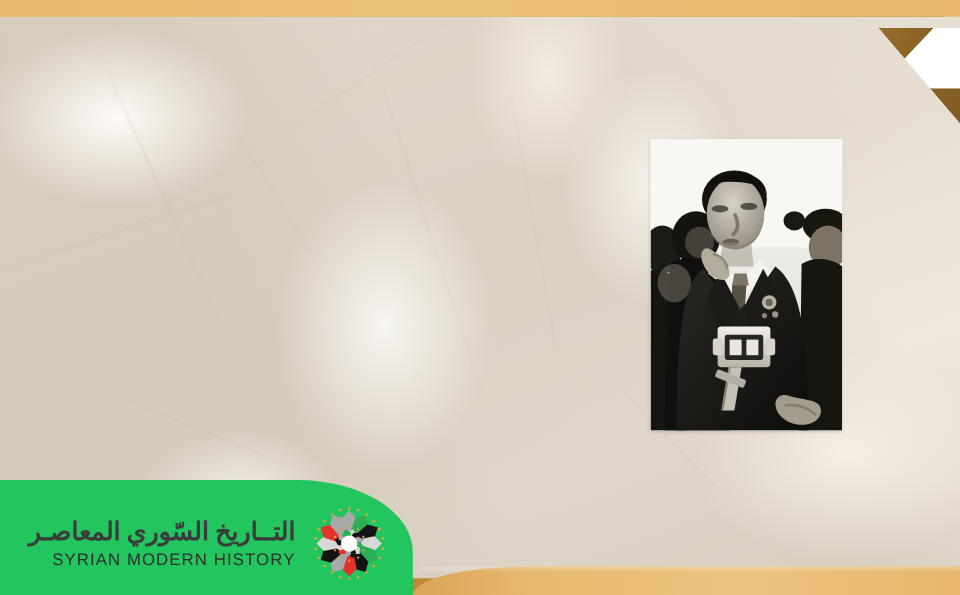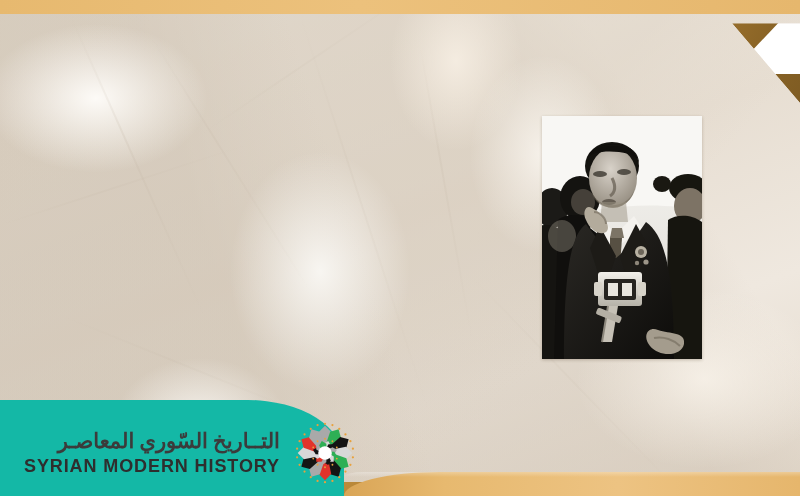--- a/index.html
+++ b/index.html
@@ -104,21 +104,21 @@
   }
   .photo-inner svg { display: block; }
 
   
   .footer-panel {
     position: absolute;
     left: 0;
     bottom: 0;
     width: 344px;
     height: 96px;
-    background: #14b8a6;
+    background: #22c55e;
     border-top-right-radius: 96px 60px;
     text-align: right;
   }
   .brand {
     position: absolute;
     left: 24px;
     top: 22px;
     display: flex;
     align-items: center;
     gap: 14px;
@@ -134,22 +134,22 @@
     font-family: "Liberation Serif", "DejaVu Serif", serif;
     font-size: 21px;
     font-weight: 700;
     color: #3b3b3b;
     letter-spacing: 0;
     white-space: nowrap;
     margin-bottom: 5px;
   }
   .brand-en {
     font-family: "Liberation Sans", sans-serif;
-    font-size: 18px;
-    font-weight: 700;
+    font-size: 14px;
+    font-weight: 400;
     color: #2e2e2e;
     letter-spacing: 0.9px;
     white-space: nowrap;
   }
   .emblem { width: 62px; height: 62px; display: block; }
 
   
   .gold-band {
     position: absolute;
     left: 344px;

